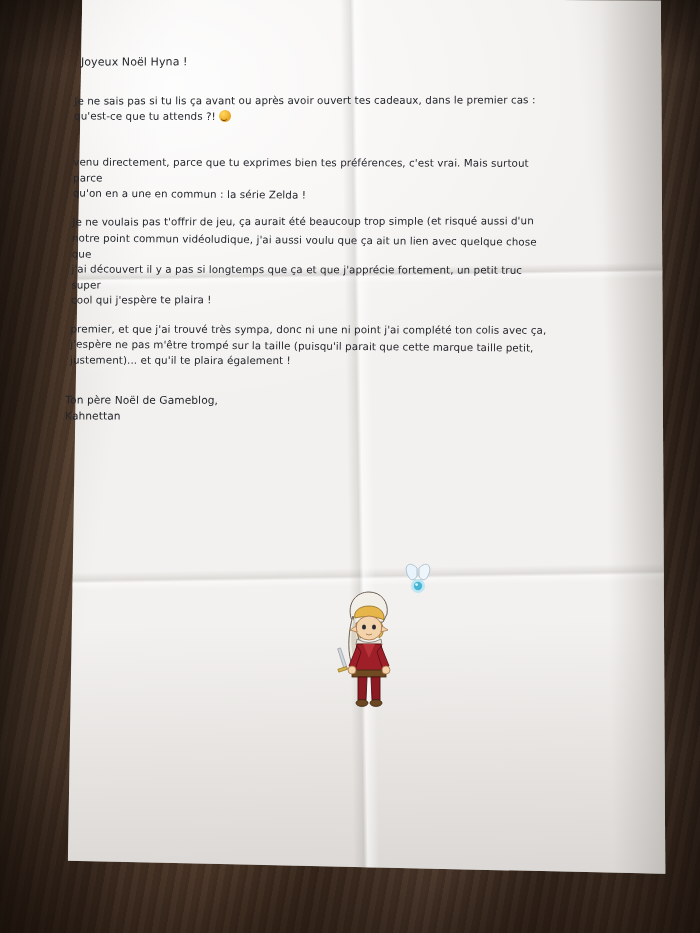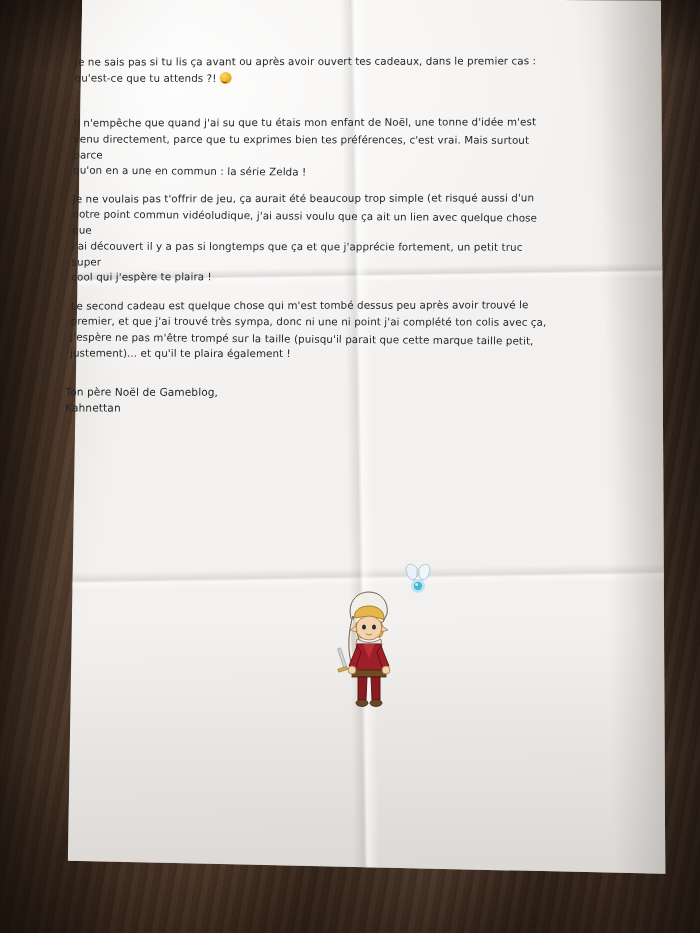--- a/index.html
+++ b/index.html
@@ -189,43 +189,42 @@
   <div class="paper">
     <div class="paper-shade"></div>
     <div class="fold-h1"></div>
     <div class="fold-h2"></div>
     <div class="fold-v"></div>
     <div class="paper-corner-shadow"></div>
   </div>
 
   <div class="letter nosel">
 
+    <p class="greeting sk1">Joyeux Noël Hyna !</p>
 
     <p class="p-intro">
       <span class="line sk1">Je ne sais pas si tu lis ça avant ou après avoir ouvert tes cadeaux, dans le premier cas :</span>
       <span class="line sk2">
         <span>qu'est-ce que tu attends ?!</span><span class="emoji-wink"></span>
       </span>
     </p>
 
     <p>
-      <span class="line sk1">Il n'empêche que quand j'ai su que tu étais mon enfant de Noël, une tonne d'idée m'est</span>
       <span class="line sk2">venu directement, parce que tu exprimes bien tes préférences, c'est vrai. Mais surtout parce</span>
       <span class="line sk3">qu'on en a une en commun : la série Zelda !</span>
     </p>
 
     <p>
       <span class="line sk1">Je ne voulais pas t'offrir de jeu, ça aurait été beaucoup trop simple (et risqué aussi d'un</span>
       <span class="line sk3">notre point commun vidéoludique, j'ai aussi voulu que ça ait un lien avec quelque chose que</span>
       <span class="line sk2">j'ai découvert il y a pas si longtemps que ça et que j'apprécie fortement, un petit truc super</span>
       <span class="line sk1">cool qui j'espère te plaira !</span>
     </p>
 
     <p>
-      <span class="line sk1">Le second cadeau est quelque chose qui m'est tombé dessus peu après avoir trouvé le</span>
       <span class="line sk2">premier, et que j'ai trouvé très sympa, donc ni une ni point j'ai complété ton colis avec ça,</span>
       <span class="line sk3">j'espère ne pas m'être trompé sur la taille (puisqu'il parait que cette marque taille petit,</span>
       <span class="line sk2">justement)... et qu'il te plaira également !</span>
     </p>
 
     <p>
     </p>
 
     <div class="sign">
       <span class="line sk2">Ton père Noël de Gameblog,</span>

